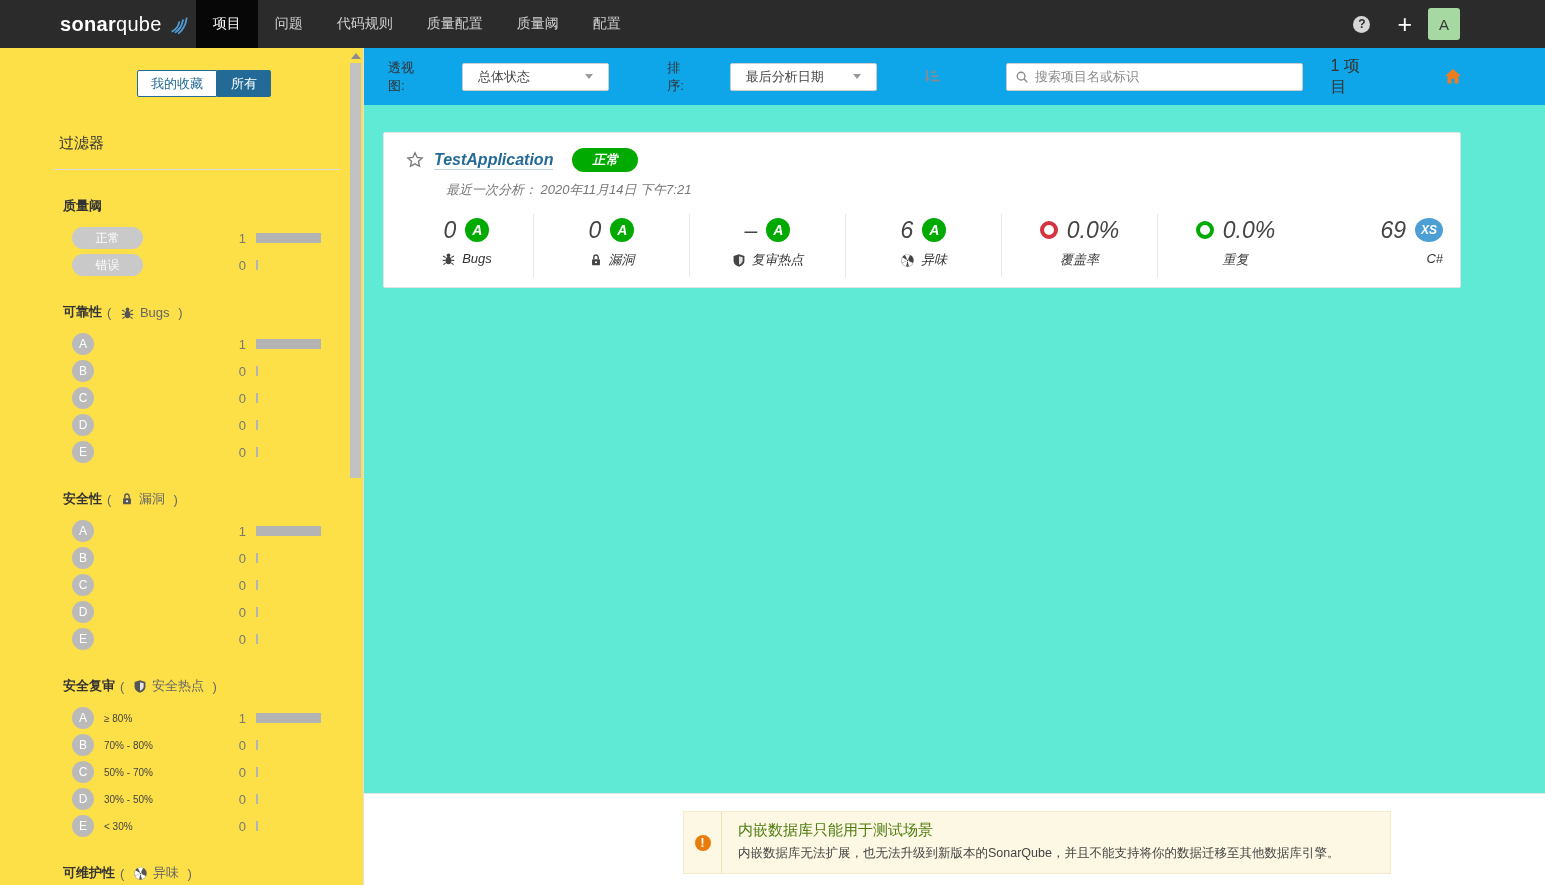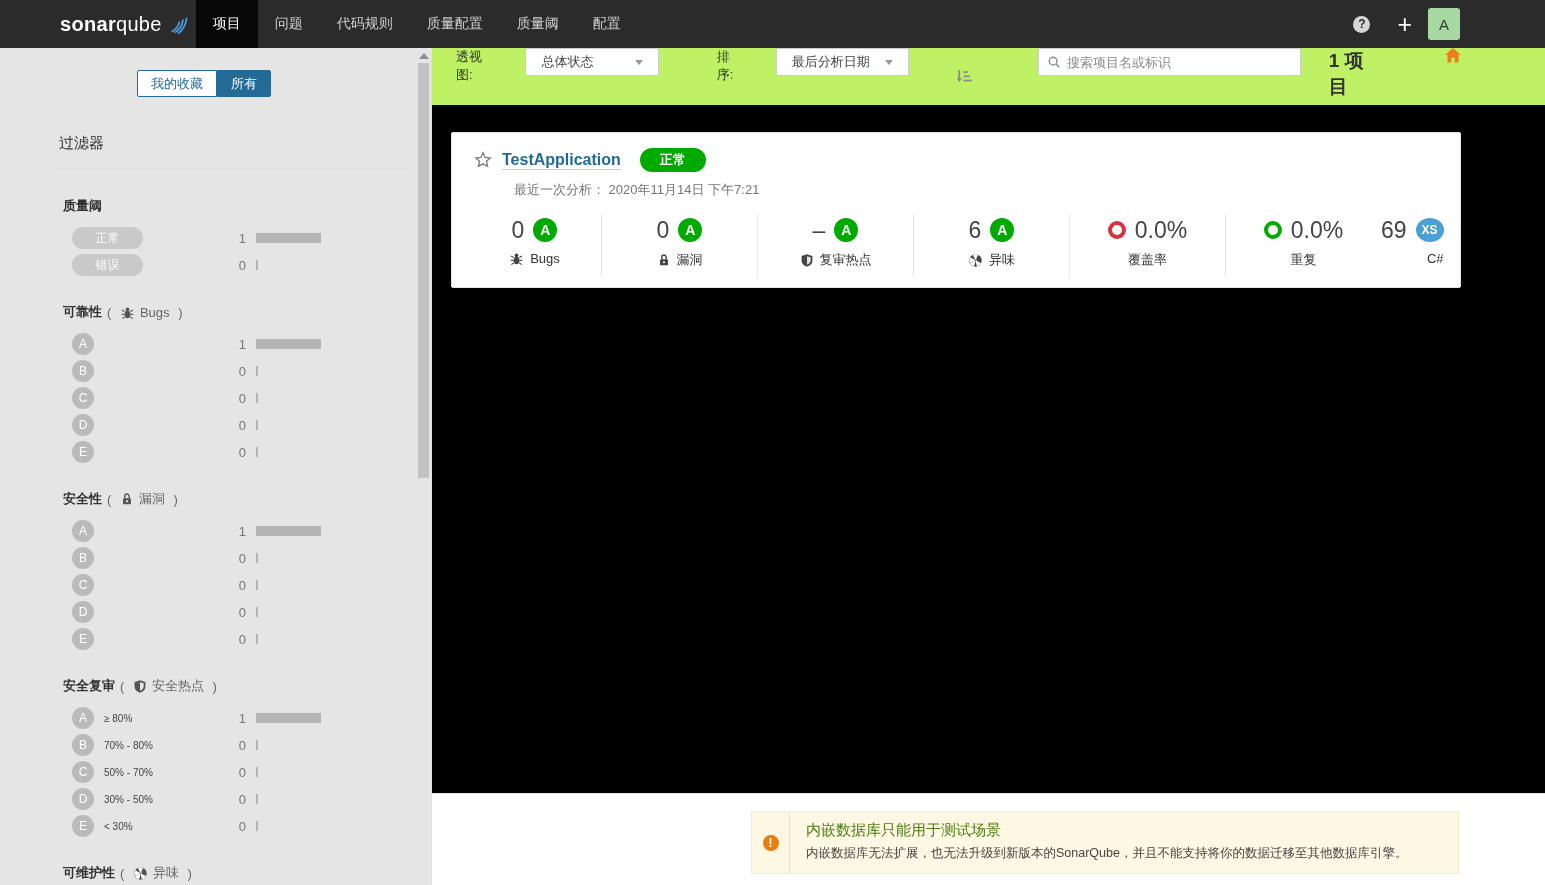--- a/index.html
+++ b/index.html
@@ -20,21 +20,21 @@
   .nav-search { width:260px; height:30px; background:#fff; border-radius:3px; display:flex; align-items:center; padding:0 9px; }
   .nav-search input { border:none; outline:none; flex:1; font-size:13px; margin-left:6px; color:#333; font-family:inherit; }
   .nav-search input::placeholder { color:#8a8a8a; }
   .nav-plus { color:#fff; font-size:25px; font-weight:300; margin:0 16px 0 13px; cursor:pointer; line-height:1; }
   .avatar { width:32px; height:32px; border-radius:3px; background:#a6d8a2; color:#383838; font-size:15px; display:flex; align-items:center; justify-content:center; cursor:pointer; }
 
   
   .layout { display:flex; height:837px; }
 
   
-  .sidebar { width:432px; background:#e5e5e5; border-right:1px solid #e0e0e0; position:relative; overflow:hidden; flex:none; }
+  .sidebar { width:364px; background:#fde047; border-right:1px solid #e0e0e0; position:relative; overflow:hidden; flex:none; }
   .fav-toggle { margin:22px 0 0 137px; display:inline-flex; }
   .fav-toggle .tbtn { height:27px; display:flex; align-items:center; padding:0 13px; font-size:13px; cursor:pointer; border:1px solid #236a97; }
   .tbtn-mine { background:#fff; color:#236a97; border-radius:2px 0 0 2px; border-right:none; }
   .tbtn-all { background:#236a97; color:#fff; font-weight:400; border-radius:0 2px 2px 0; }
   .filters-title { margin:37px 0 0 59px; font-size:15px; font-weight:400; color:#333; }
   .filters-divider { border-bottom:1px solid #ddd; margin:16px 23px 0 53px; }
   .facet { margin:27px 0 0 63px; width:258px; }
   .facet-title { font-size:13px; font-weight:700; color:#333; display:flex; align-items:center; }
   .facet-title .paren { font-weight:400; color:#666; margin-left:5px; display:flex; align-items:center; gap:5px; }
   .facet-row { display:flex; align-items:center; height:22px; margin-top:5px; padding-left:9px; cursor:pointer; }
@@ -46,33 +46,33 @@
   .facet-bar { width:65px; margin-left:10px; height:10px; position:relative; flex:none; }
   .facet-bar i { position:absolute; left:0; top:0; height:10px; background:#b4b4b4; display:block; }
   .facet-bar.full i { width:65px; }
   .facet-bar.zero i { width:2px; }
   .side-scroll { position:absolute; top:2px; right:2px; width:11px; height:833px; }
   .side-scroll .arrow { width:0; height:0; border-left:5px solid transparent; border-right:5px solid transparent; border-bottom:6px solid #8d8d8d; margin:3px auto 4px; }
   .side-scroll .thumb { width:11px; height:415px; background:#c2c2c2; cursor:pointer; }
 
   
   .main { flex:1; display:flex; flex-direction:column; min-width:0; }
-  .toolbar { height:57px; background:#bef264; display:flex; padding-left:24px; flex:none;gap:28px; }
+  .toolbar { height:57px; background:#0ea5e9; display:flex; align-items:center; padding-left:24px; flex:none;gap:28px; }
   .tlabel { color:#333; font-size:13px; margin-right:8px; }
   .tselect { width:161px; height:28px; background:#fff; border:1px solid #ccc; border-radius:2px; display:flex; align-items:center; padding:0 15px; cursor:pointer; }
   .tselect .val { flex:1; color:#444; font-size:13px; }
   .chevron { width:0; height:0; border-left:4px solid transparent; border-right:4px solid transparent; border-top:5px solid #999; }
   .sort-dir { margin-left:18px; cursor:pointer; display:flex; align-items:center; }
   .tsearch { width:330px; height:28px; background:#fff; border:1px solid #ccc; border-radius:2px; display:flex; align-items:center; padding:0 8px; margin-left:38px; }
   .tsearch input { border:none; outline:none; flex:1; font-size:13px; margin-left:6px; color:#333; font-family:inherit; }
   .tsearch input::placeholder { color:#8a8a8a; }
-  .tcount { margin-left:auto; font-weight:700; color:#333; font-size:19px; }
+  .tcount { margin-left:auto; font-weight:400; color:#333; font-size:16px; }
   .home-btn { margin:0 84px 0 46px; cursor:pointer; display:flex; }
 
-  .content { flex:1; background:#000000; position:relative; }
+  .content { flex:1; background:#5eead4; position:relative;font-style:italic; }
   .project-card { position:absolute; left:19px; right:84px; top:27px; height:156px; border:1px solid #e4e4e4; border-radius:2px; background:#fff; padding:15px 16px 0 16px; }
   .card-head { display:flex; align-items:center; }
   .star { margin-left:6px; cursor:pointer; display:flex; }
   .proj-name { margin-left:10px; color:#236a97; font-size:16px; font-weight:700; text-decoration:none; border-bottom:1px solid #bcd4e4; cursor:pointer; }
   .gate-badge { margin-left:19px; height:24px; padding:0 20px; border-radius:12px; background:#00aa00; color:#fff; font-size:13px; font-weight:700; display:flex; align-items:center; }
   .analysis { margin:9px 0 0 46px; color:#777; font-size:13px; }
   .metrics { display:flex; margin-top:15px; align-items:flex-start; }
   .metric { width:156px; flex:none; display:flex; flex-direction:column; align-items:center; padding:2px 0 8px; }
   .metric.first { width:133px; }
   .metric:not(.first):not(.size-block) { border-left:1px solid #e6e6e6; }

